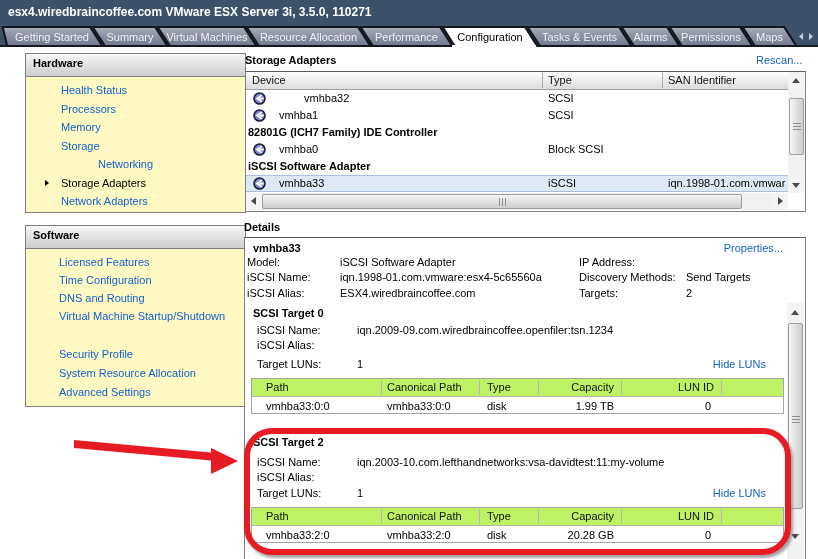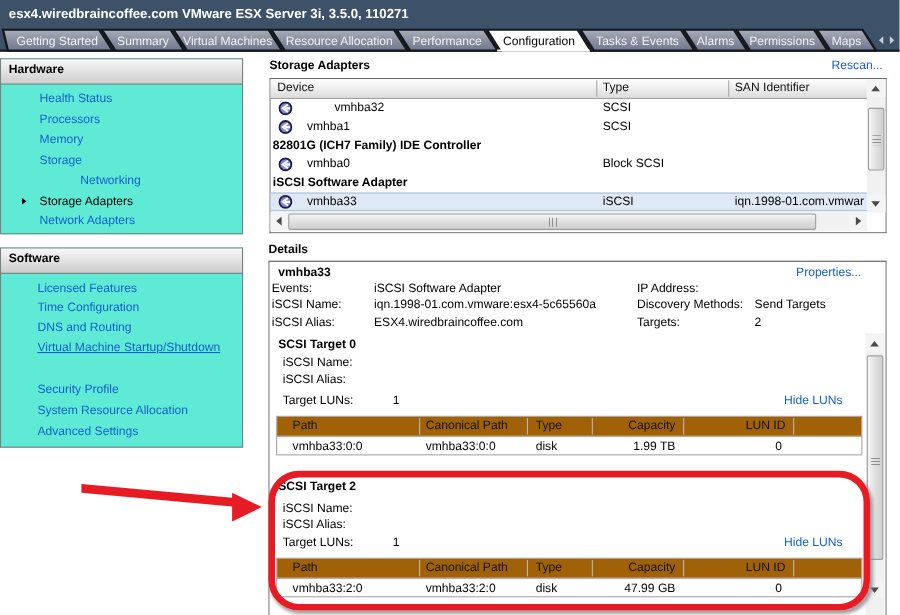--- a/index.html
+++ b/index.html
@@ -5,21 +5,21 @@
   html,body{margin:0;padding:0;}
   body{font-family:"Liberation Sans",sans-serif;font-size:11px;color:#000;}
   #root{position:relative;width:818px;height:559px;overflow:hidden;background:#fff;}
   .abs{position:absolute;}
   .lnk{color:#1560cd;}
   
   #titlebar{position:absolute;left:0;top:0;width:818px;height:47px;background:#3d5169;}
   #titletext{position:absolute;left:8px;top:5px;font-size:12px;font-weight:bold;color:#fff;}
   #tabline{position:absolute;left:0;top:45px;width:818px;height:2px;background:#191c20;}
   
-  .panel{position:absolute;left:0;width:219px;border:1px solid #7f7f7f;background:#5eead4;}
+  .panel{position:absolute;left:25px;width:219px;border:1px solid #7f7f7f;background:#fef9c3;}
   .panel-h{height:19px;background:linear-gradient(#f7f7f7,#cdcdcd);border-bottom:1px solid #7f7f7f;font-weight:bold;padding:3px 0 0 7px;}
   .pitem{position:absolute;left:35px;white-space:nowrap;}
   
   .b{font-weight:bold;}
   #adapters{position:absolute;left:245px;top:71px;width:559px;height:139px;border:1px solid #7f7f7f;border-top:1px solid #5a5a5a;background:#fff;}
   .thead{position:absolute;left:0;top:0;height:17px;background:linear-gradient(#ffffff,#dcdcdc);border-bottom:1px solid #a0a0a0;color:#111;}
   .thead .sep{position:absolute;top:1px;bottom:1px;width:1px;background:#a8a8a8;}
   .row{position:absolute;left:0;height:17px;}
   .icon{position:absolute;left:7px;top:2px;}
   
@@ -31,21 +31,21 @@
   .tri-l{position:absolute;left:5px;top:4px;width:0;height:0;border-top:4px solid transparent;border-bottom:4px solid transparent;border-right:5px solid #4a4a4a;}
   .tri-r{position:absolute;left:6px;top:4px;width:0;height:0;border-top:4px solid transparent;border-bottom:4px solid transparent;border-left:5px solid #4a4a4a;}
   .vthumb{position:absolute;left:1px;width:15px;border:1px solid #9d9d9d;border-radius:2px;background:linear-gradient(90deg,#f6f6f6,#dcdcdc 60%,#cfcfcf);box-sizing:border-box;}
   .hthumb{position:absolute;top:1px;height:15px;border:1px solid #9d9d9d;border-radius:2px;background:linear-gradient(#f6f6f6,#dcdcdc 60%,#cfcfcf);box-sizing:border-box;}
   .gripv{position:absolute;left:3px;width:8px;height:9px;background:repeating-linear-gradient(#8f8f8f 0 1px,transparent 1px 3px);}
   .griph{position:absolute;top:3px;width:9px;height:8px;background:repeating-linear-gradient(90deg,#8f8f8f 0 1px,transparent 1px 3px);}
   
   #details{position:absolute;left:244px;top:237px;width:560px;height:322px;border:1px solid #7f7f7f;border-top:1px solid #5a5a5a;background:#fff;}
   .dt{position:absolute;white-space:nowrap;}
   .subtable{position:absolute;left:6px;width:531px;height:34px;border:1px solid #aba3a3;}
-  .sth{position:absolute;left:0;top:0;width:100%;height:17px;background:#a16207;border-bottom:1px solid #b9b1b1;color:#111;}
+  .sth{position:absolute;left:0;top:0;width:100%;height:17px;background:#bef264;border-bottom:1px solid #b9b1b1;color:#111;}
   .sth .sep{position:absolute;top:1px;bottom:1px;width:1px;background:#bdb5b5;}
   
   #redbox{position:absolute;left:244px;top:428px;width:547px;height:127px;border:6px solid #e61b23;border-radius:28px;box-sizing:border-box;box-shadow:2px 3px 3px rgba(130,130,130,0.75);}
 </style>
 </head>
 <body>
 <div id="root">
   <div id="titlebar"></div>
   <div id="titletext">esx4.wiredbraincoffee.com VMware ESX Server 3i, 3.5.0, 110271</div>
   <div id="tabline"></div>
@@ -108,21 +108,21 @@
     <div class="pitem" style="top:122.5px;color:#000;">Storage Adapters</div>
     <div class="abs" style="left:19px;top:126px;width:0;height:0;border-top:3.5px solid transparent;border-bottom:3.5px solid transparent;border-left:4.5px solid #000;"></div>
     <div class="pitem lnk" style="top:141px;">Network Adapters</div>
   </div>
 
   <div class="panel" style="top:225px;height:180px;">
     <div class="panel-h">Software</div>
     <div class="pitem lnk" style="left:33px;top:30px;">Licensed Features</div>
     <div class="pitem lnk" style="left:33px;top:48px;">Time Configuration</div>
     <div class="pitem lnk" style="left:33px;top:66px;">DNS and Routing</div>
-    <div class="pitem lnk" style="left:33px;top:84px;text-decoration:underline;">Virtual Machine Startup/Shutdown</div>
+    <div class="pitem lnk" style="left:33px;top:84px;">Virtual Machine Startup/Shutdown</div>
     <div class="pitem lnk" style="left:33px;top:122px;">Security Profile</div>
     <div class="pitem lnk" style="left:33px;top:141px;">System Resource Allocation</div>
     <div class="pitem lnk" style="left:33px;top:160px;">Advanced Settings</div>
   </div>
 
   <div class="abs b" style="left:245px;top:54px;">Storage Adapters</div>
   <div class="abs lnk" style="left:756px;top:54px;">Rescan...</div>
 
   <div id="adapters">
     <div class="thead" style="width:557px;">
@@ -198,34 +198,35 @@
       <div class="sbtn" style="left:526px;top:0;height:17px;width:16px;">
           <div class="tri-r"></div>
         </div>
     </div>
   </div>
 
   <div class="abs b" style="left:244px;top:221px;">Details</div>
   <div id="details">
     <div class="dt b" style="left:8px;top:4px;">vmhba33</div>
     <div class="dt lnk" style="right:22px;top:4px;">Properties...</div>
-    <div class="dt" style="left:2px;top:18px;">Events:</div>
+    <div class="dt" style="left:2px;top:18px;">Model:</div>
     <div class="dt" style="left:95px;top:18px;">iSCSI Software Adapter</div>
     <div class="dt" style="left:334px;top:18px;">IP Address:</div>
     <div class="dt" style="left:2px;top:33px;">iSCSI Name:</div>
     <div class="dt" style="left:95px;top:33px;">iqn.1998-01.com.vmware:esx4-5c65560a</div>
     <div class="dt" style="left:334px;top:33px;">Discovery Methods:</div>
     <div class="dt" style="left:441px;top:33px;">Send Targets</div>
     <div class="dt" style="left:2px;top:49px;">iSCSI Alias:</div>
     <div class="dt" style="left:95px;top:49px;">ESX4.wiredbraincoffee.com</div>
     <div class="dt" style="left:334px;top:49px;">Targets:</div>
     <div class="dt" style="left:441px;top:49px;">2</div>
 
     <div class="dt b" style="left:8px;top:69px;">SCSI Target 0</div>
     <div class="dt" style="left:12px;top:86px;">iSCSI Name:</div>
+    <div class="dt" style="left:112px;top:86px;">iqn.2009-09.com.wiredbraincoffee.openfiler:tsn.1234</div>
     <div class="dt" style="left:12px;top:101px;">iSCSI Alias:</div>
     <div class="dt" style="left:12px;top:120px;">Target LUNs:</div>
     <div class="dt" style="left:112px;top:120px;">1</div>
     <div class="dt lnk" style="right:39px;top:120px;">Hide LUNs</div>
     <div class="subtable" style="top:140px;">
       <div class="sth">
         <div class="abs" style="left:14px;top:2px;">Path</div>
         <div class="abs" style="left:135px;top:2px;">Canonical Path</div>
         <div class="abs" style="left:235px;top:2px;">Type</div>
         <div class="abs" style="right:169px;top:2px;">Capacity</div>
@@ -238,41 +239,42 @@
       </div>
       <div class="abs" style="left:14px;top:21px;">vmhba33:0:0</div>
       <div class="abs" style="left:135px;top:21px;">vmhba33:0:0</div>
       <div class="abs" style="left:235px;top:21px;">disk</div>
       <div class="abs" style="right:169px;top:21px;">1.99 TB</div>
       <div class="abs" style="right:72px;top:21px;">0</div>
     </div>
 
     <div class="dt b" style="left:8px;top:198px;">SCSI Target 2</div>
     <div class="dt" style="left:12px;top:218px;">iSCSI Name:</div>
+    <div class="dt" style="left:112px;top:218px;">iqn.2003-10.com.lefthandnetworks:vsa-davidtest:11:my-volume</div>
     <div class="dt" style="left:12px;top:233px;">iSCSI Alias:</div>
     <div class="dt" style="left:12px;top:249px;">Target LUNs:</div>
     <div class="dt" style="left:112px;top:249px;">1</div>
     <div class="dt lnk" style="right:39px;top:249px;">Hide LUNs</div>
     <div class="subtable" style="top:269px;">
       <div class="sth">
         <div class="abs" style="left:14px;top:2px;">Path</div>
         <div class="abs" style="left:135px;top:2px;">Canonical Path</div>
         <div class="abs" style="left:235px;top:2px;">Type</div>
         <div class="abs" style="right:169px;top:2px;">Capacity</div>
         <div class="abs" style="right:69px;top:2px;">LUN ID</div>
         <div class="sep" style="left:129px;"></div>
         <div class="sep" style="left:227px;"></div>
         <div class="sep" style="left:286px;"></div>
         <div class="sep" style="left:369px;"></div>
         <div class="sep" style="left:469px;"></div>
       </div>
       <div class="abs" style="left:14px;top:21px;">vmhba33:2:0</div>
       <div class="abs" style="left:135px;top:21px;">vmhba33:2:0</div>
       <div class="abs" style="left:235px;top:21px;">disk</div>
-      <div class="abs" style="right:169px;top:21px;">47.99 GB</div>
+      <div class="abs" style="right:169px;top:21px;">20.28 GB</div>
       <div class="abs" style="right:72px;top:21px;">0</div>
     </div>
 
     <div class="sbv" style="left:542px;top:65px;height:257px;">
       <div class="sbtn" style="top:1px;">
           <div class="tri-u"></div>
         </div>
       <div class="vthumb" style="top:20px;height:186px;">
           <div class="gripv" style="top:92px;"></div>
         </div>

